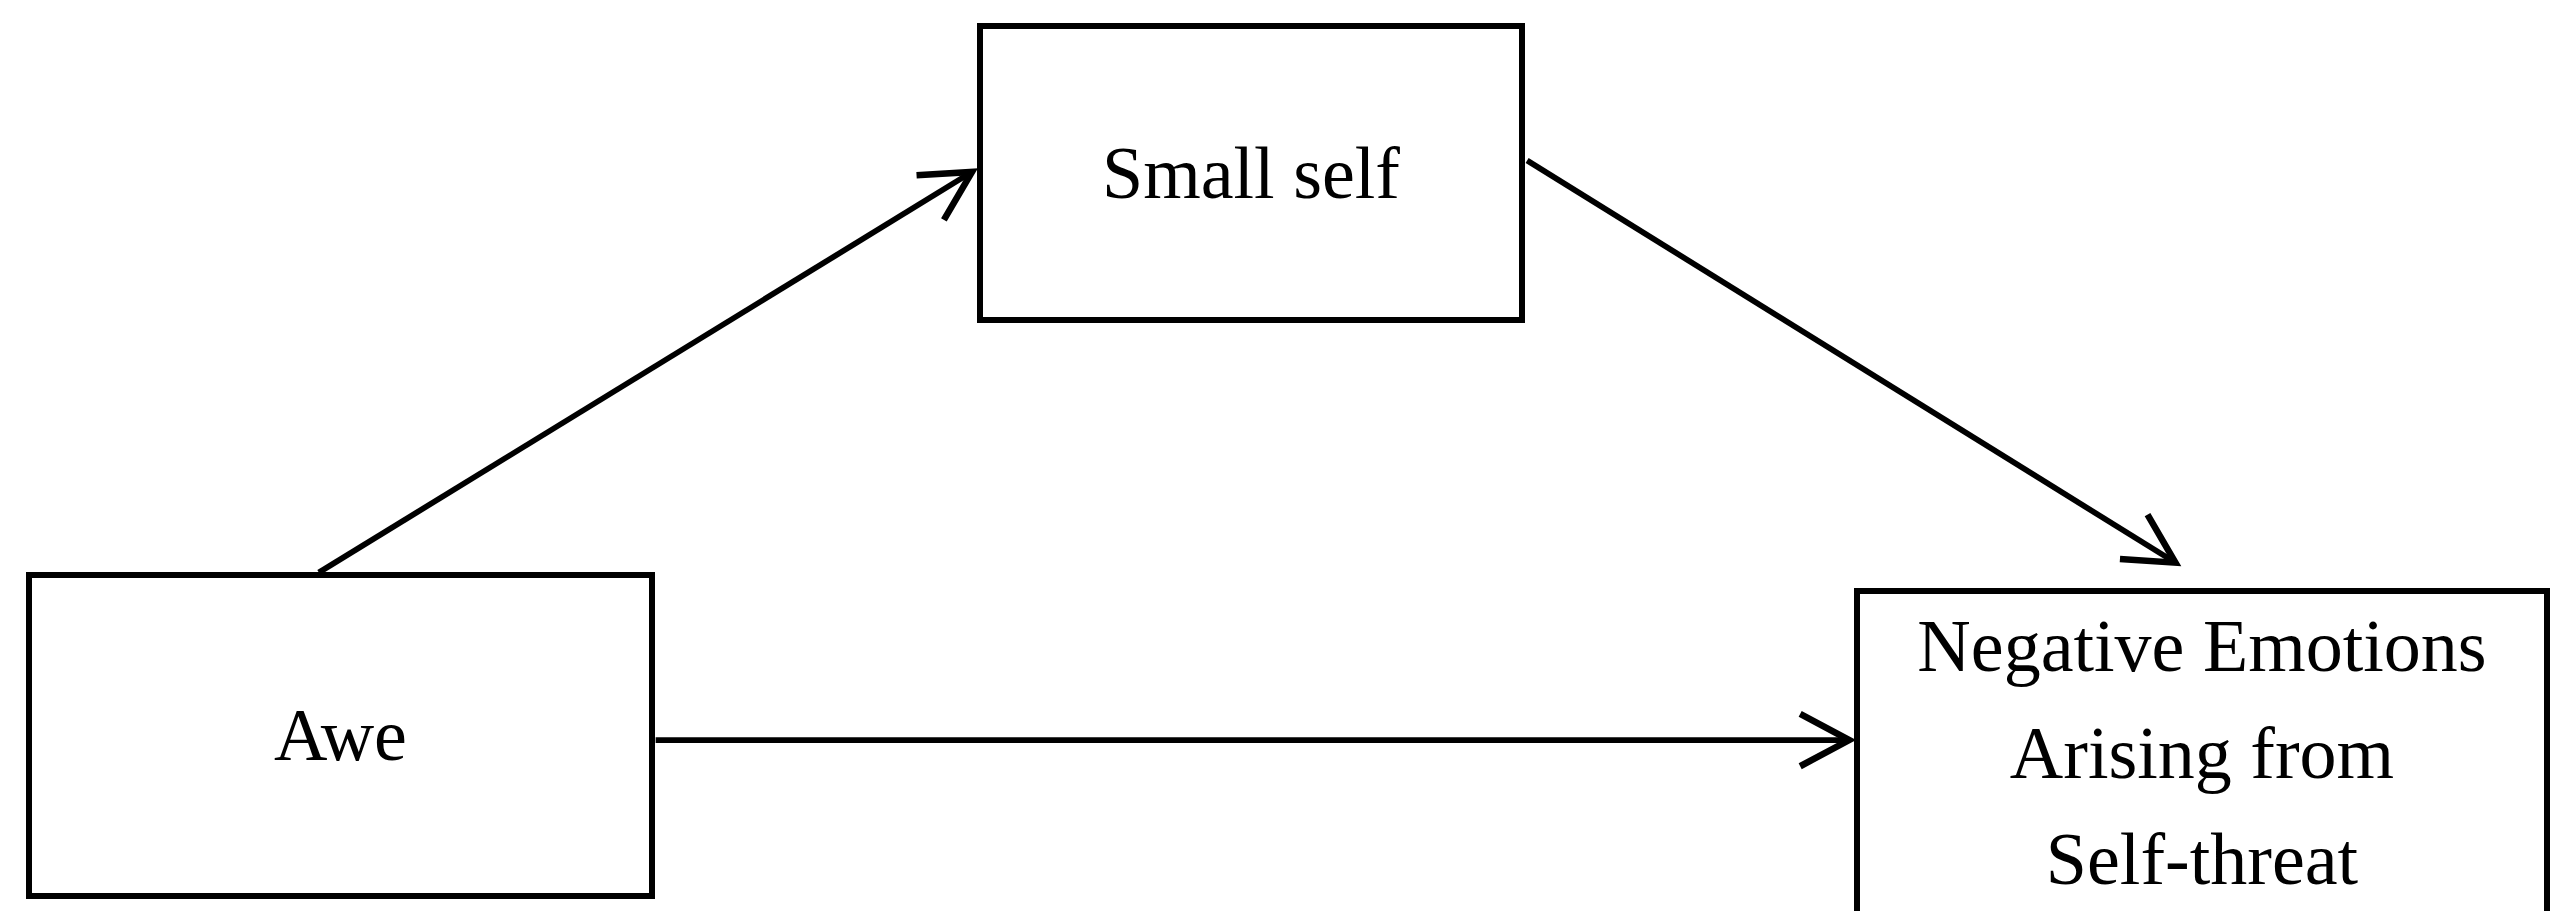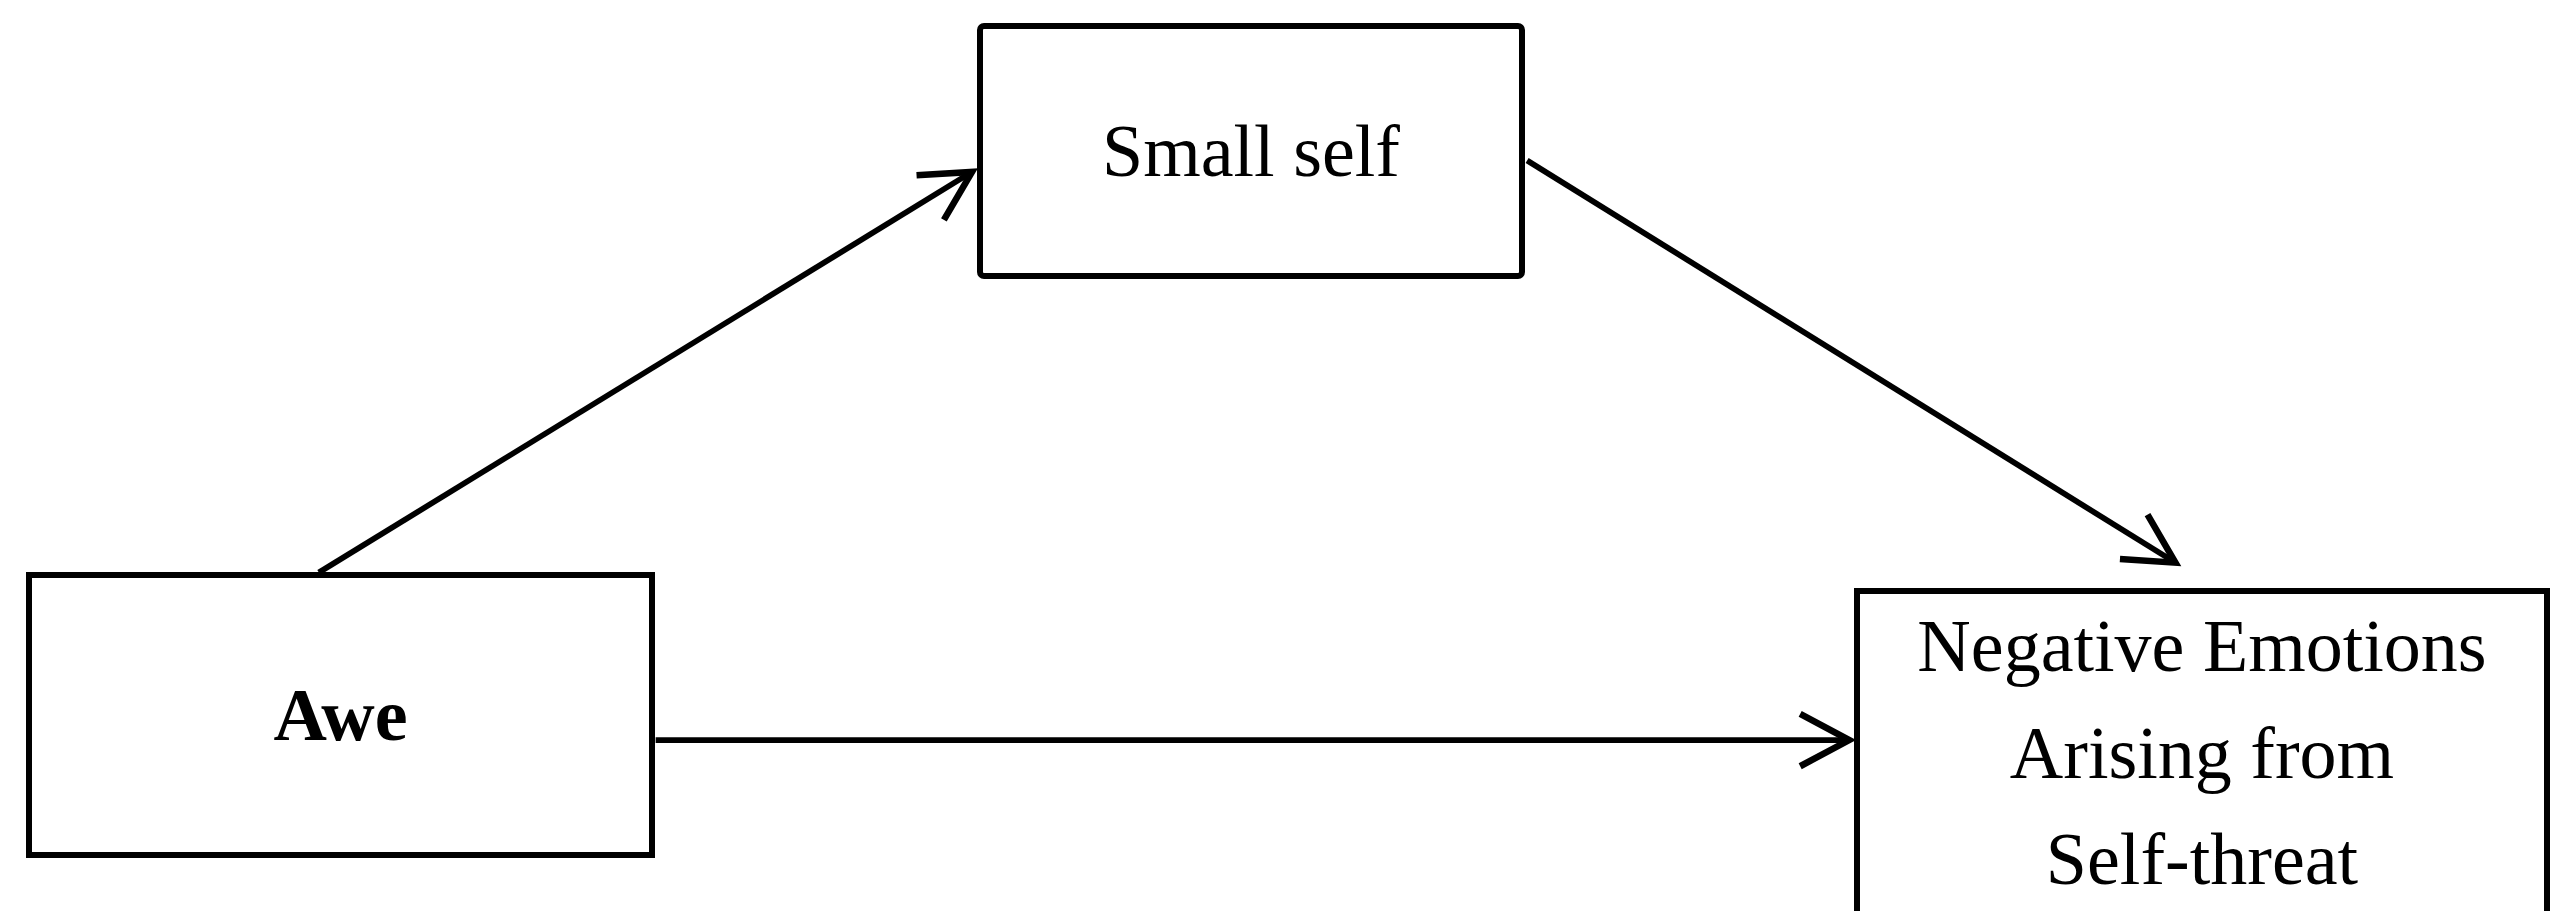--- a/index.html
+++ b/index.html
@@ -26,29 +26,27 @@
     text-align: center;
     color: #000000;
     font-size: 74px;
     line-height: 1.44;
     white-space: pre-line;
   }
   .node-awe {
     left: 26px;
     top: 572px;
     width: 629px;
-    height: 286px;
-    font-weight: bold;
+    height: 327px;
   }
   .node-small-self {
     left: 977px;
     top: 23px;
     width: 548px;
-    height: 256px;
-    border-radius: 7px;
+    height: 300px;
   }
   .node-negative {
     left: 1854px;
     top: 567px;
     width: 696px;
     height: 330px;
     margin-top: 21px;
   }
   .edges-layer {
     position: absolute;

